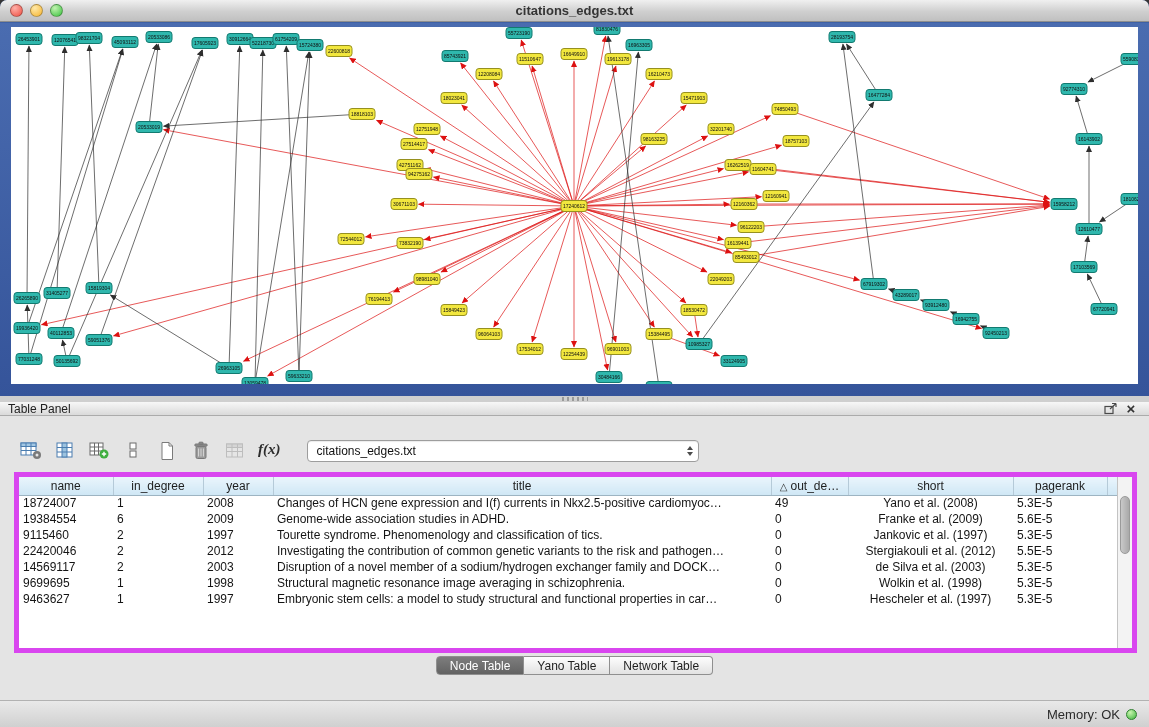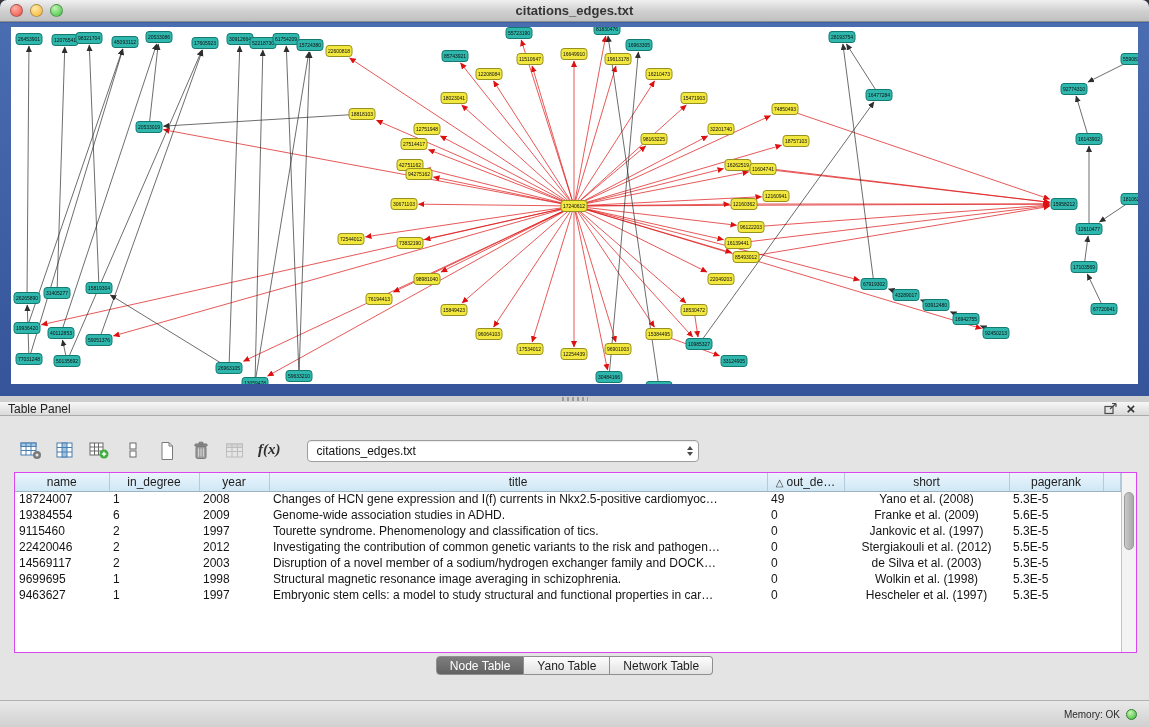--- a/index.html
+++ b/index.html
@@ -61,21 +61,21 @@
     font-size:12px; color:#111; box-shadow:inset 0 1px 1px rgba(0,0,0,.08);
   }
   .combo-arrows { position:absolute; right:5px; top:50%; transform:translateY(-50%);
     display:flex; flex-direction:column; gap:2px; }
   .combo-arrows i { display:block; width:0; height:0; border-left:3.5px solid transparent; border-right:3.5px solid transparent; }
   .combo-arrows .up { border-bottom:4px solid #4b4b4b; }
   .combo-arrows .dn { border-top:4px solid #4b4b4b; }
 
   .table-wrap {
     position:relative; margin:0 12px 0 14px; height:181px;
-    background:#fff; border:1px solid #d946ef; overflow:hidden;
+    background:#fff; border:5px solid #d946ef; overflow:hidden;
   }
   table.data { border-collapse:collapse; table-layout:fixed; width:1106px; }
   table.data th {
     height:18px; font-weight:normal; font-size:12px; color:#1d1d1d; text-align:center;
     background:linear-gradient(#eaf5fc,#cfe7f5);
     border-right:1px solid #b5cad8; border-bottom:1px solid #9db4c2;
     overflow:hidden; white-space:nowrap; padding:0 3px;
   }
   table.data th .sort { font-size:10px; color:#333; margin-right:3px; }
   table.data td {
@@ -98,21 +98,21 @@
   .tab:first-child { border-left:1px solid #8f8f8f; border-radius:4px 0 0 4px; }
   .tab:last-child { border-radius:0 4px 4px 0; }
   .tab.selected { background:linear-gradient(#7d7d7d,#636363); color:#fff; }
 
   
   .statusbar {
     position:absolute; bottom:0; left:0; width:100%; height:27px;
     background:linear-gradient(#e9e9e9,#d0d0d0); border-top:1px solid #b2b2b2;
     display:flex; align-items:center; justify-content:flex-end; padding:0 12px; gap:6px;
   }
-  .mem-label { font-size:10px; color:#2b2b2b; }
+  .mem-label { font-size:13px; color:#2b2b2b; }
   .mem-dot { width:11px; height:11px; border-radius:50%;
     background:radial-gradient(circle at 35% 28%, #c8f5ae, #3cb43c); border:1px solid #2d7f2d; }
 </style>
 </head>
 <body>
 
 <div class="window">
   <div class="titlebar">
     <div class="traffic">
       <div class="light red"></div>

